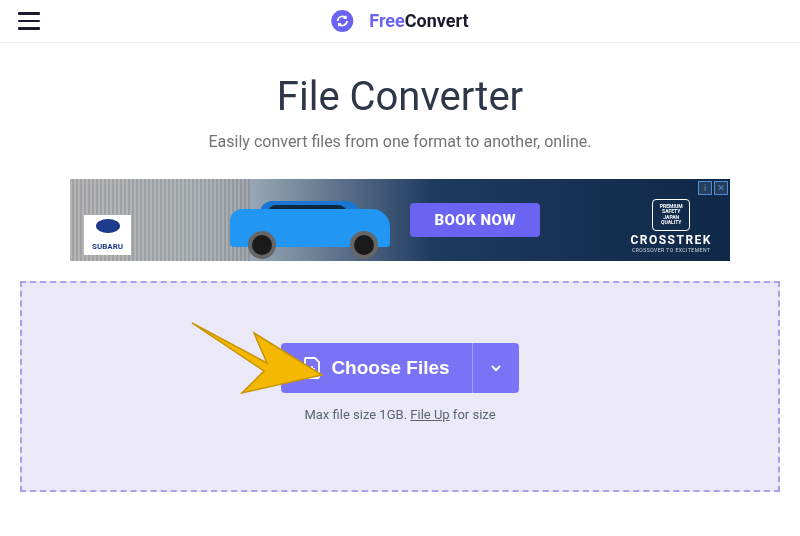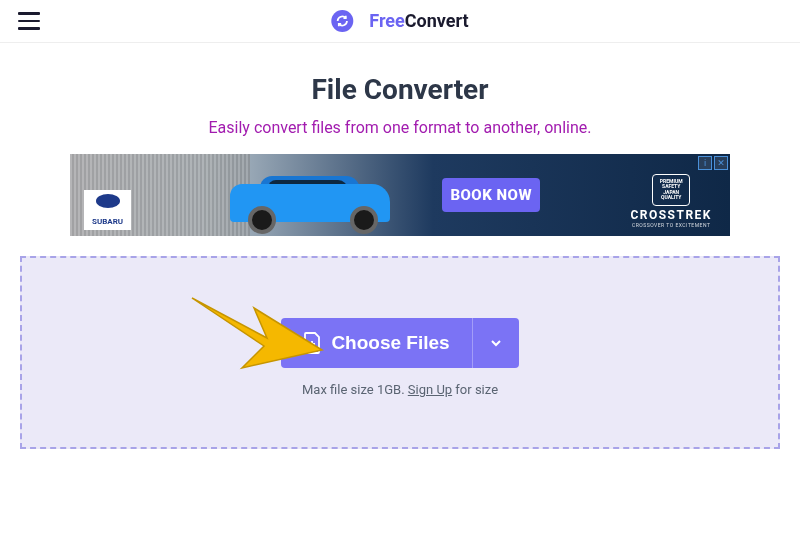--- a/index.html
+++ b/index.html
@@ -8,42 +8,42 @@
     .header { display: flex; align-items: center; padding: 12px 18px; border-bottom: 1px solid #eee; position: relative; }
     .hamburger { cursor: pointer; display: flex; flex-direction: column; gap: 5px; }
     .hamburger span { display: block; width: 22px; height: 2.5px; background: #1a1a2e; border-radius: 1px; }
     .logo-wrap { position: absolute; left: 50%; transform: translateX(-50%); display: flex; align-items: center; gap: 16px; }
     .logo-icon { width: 22px; height: 22px; background: #6b64f2; border-radius: 50%; display: flex; align-items: center; justify-content: center; }
     .logo-icon svg { width: 14px; height: 14px; }
     .logo-text { font-size: 18px; font-weight: 700; color: #1a1a2e; }
     .logo-text .free { color: #6b64f2; }
     
     .main { padding: 30px 20px 0; text-align: center; }
-    .title { font-size: 28px; font-weight: 700; color: #2d3748; margin-bottom: 12px; }
-    .subtitle { font-size: 16px; color: #a21caf; margin-bottom: 17px; }
+    .title { font-size: 40px; font-weight: 400; color: #2d3748; margin-bottom: 12px; }
+    .subtitle { font-size: 16px; color: #737373; margin-bottom: 28px; }
     
     .ad-banner { width: 660px; height: 82px; margin: 0 auto 20px; position: relative; background: linear-gradient(90deg, #c8c8cc 0%, #b8c4cc 20%, #1e3a5f 55%, #0f2847 100%); overflow: hidden; }
     .ad-building { position: absolute; left: 0; top: 0; width: 180px; height: 82px; background: repeating-linear-gradient(90deg, #aaa 0, #aaa 2px, #888 2px, #888 4px), linear-gradient(#bbb, #999); opacity: 0.6; }
     .ad-subaru-badge { position: absolute; left: 14px; bottom: 6px; background: #fff; padding: 4px 8px; font-size: 8px; font-weight: 700; color: #1e3a8a; display: flex; flex-direction: column; align-items: center; gap: 9px; }
     .ad-subaru-badge .oval { width: 24px; height: 14px; background: #1e3a8a; border-radius: 50%; }
     .ad-car { position: absolute; left: 140px; bottom: 2px; width: 200px; height: 70px; }
     .car-body { position: absolute; bottom: 12px; left: 20px; width: 160px; height: 38px; background: #2196f3; border-radius: 12px 18px 4px 4px; }
     .car-top { position: absolute; bottom: 38px; left: 50px; width: 100px; height: 20px; background: #1976d2; border-radius: 12px 14px 0 0; }
     .car-window { position: absolute; bottom: 40px; left: 58px; width: 80px; height: 14px; background: #0d2840; border-radius: 8px 10px 0 0; }
     .wheel { position: absolute; bottom: 0; width: 28px; height: 28px; background: #1a1a1a; border-radius: 50%; border: 4px solid #666; }
     .wheel.w1 { left: 38px; } .wheel.w2 { left: 140px; }
-    .ad-book { position: absolute; right: 190px; top: 24px; background: #6b64f2; color: #fff; padding: 8px 8px; font-size: 15px; font-weight: 800; border-radius: 4px; letter-spacing: 0.5px; }
+    .ad-book { position: absolute; right: 190px; top: 24px; background: #6b64f2; color: #fff; padding: 8px 24px; font-size: 15px; font-weight: 800; border-radius: 4px; letter-spacing: 0.5px; }
     .ad-right { position: absolute; right: 18px; top: 20px; text-align: center; color: #fff; }
     .ad-seal { width: 38px; height: 32px; margin: 0 auto 2px; border: 1.5px solid #fff; border-radius: 4px; display: flex; flex-direction: column; justify-content: center; font-size: 5px; line-height: 1.1; font-weight: 700; }
     .ad-crosstrek { font-size: 12px; font-weight: 700; letter-spacing: 1.5px; }
     .ad-tagline { font-size: 5px; letter-spacing: 0.5px; opacity: 0.8; }
     .ad-x { position: absolute; right: 2px; top: 2px; width: 14px; height: 14px; font-size: 9px; color: #4a90d9; border: 1px solid #4a90d9; background: rgba(255,255,255,0.1); display: flex; align-items: center; justify-content: center; }
     .ad-i { position: absolute; right: 18px; top: 2px; width: 14px; height: 14px; font-size: 9px; color: #4a90d9; border: 1px solid #4a90d9; background: rgba(255,255,255,0.1); display: flex; align-items: center; justify-content: center; }
     
-    .dropzone { width: 760px; margin: 0 auto; border: 2px dashed #a8a3e8; background: #ebe9f8; padding: 60px 20px 50px; position: relative; }
+    .dropzone { width: 760px; margin: 0 auto; border: 2px dashed #a8a3e8; background: #ebe9f8; padding: 60px 20px 68px; position: relative; }
     .arrow-annotation { position: absolute; left: 160px; top: 30px; }
     .choose-wrap { display: flex; justify-content: center; align-items: stretch; margin-bottom: 14px; }
     .choose-btn { background: #7b73f5; color: #fff; border: none; padding: 14px 22px; font-size: 19px; font-weight: 600; display: flex; align-items: center; gap: 10px; cursor: pointer; border-radius: 4px 0 0 4px; }
     .choose-dd { background: #7b73f5; border: none; border-left: 1px solid rgba(255,255,255,0.3); padding: 0 16px; cursor: pointer; display: flex; align-items: center; border-radius: 0 4px 4px 0; }
     .file-info { font-size: 13px; color: #5a6472; }
     .file-info a { color: #5a6472; text-decoration: underline; }
   </style>
 </head>
 <body>
 
@@ -108,16 +108,16 @@
         </svg>
         <span>Choose Files</span>
       </button>
       <button class="choose-dd">
         <svg width="14" height="14" viewBox="0 0 14 14" fill="none" stroke="#fff" stroke-width="2">
             <path d="M3 5l4 4 4-4"></path>
           </svg>
       </button>
     </div>
     <div class="file-info">
-      <span>Max file size 1GB. </span><a href="#">Sign Up</a><span> for size</span>
+      <span>Max file size 1GB. </span><a href="#">File Up</a><span> for size</span>
     </div>
   </div>
 </div>
 
 </body></html>

